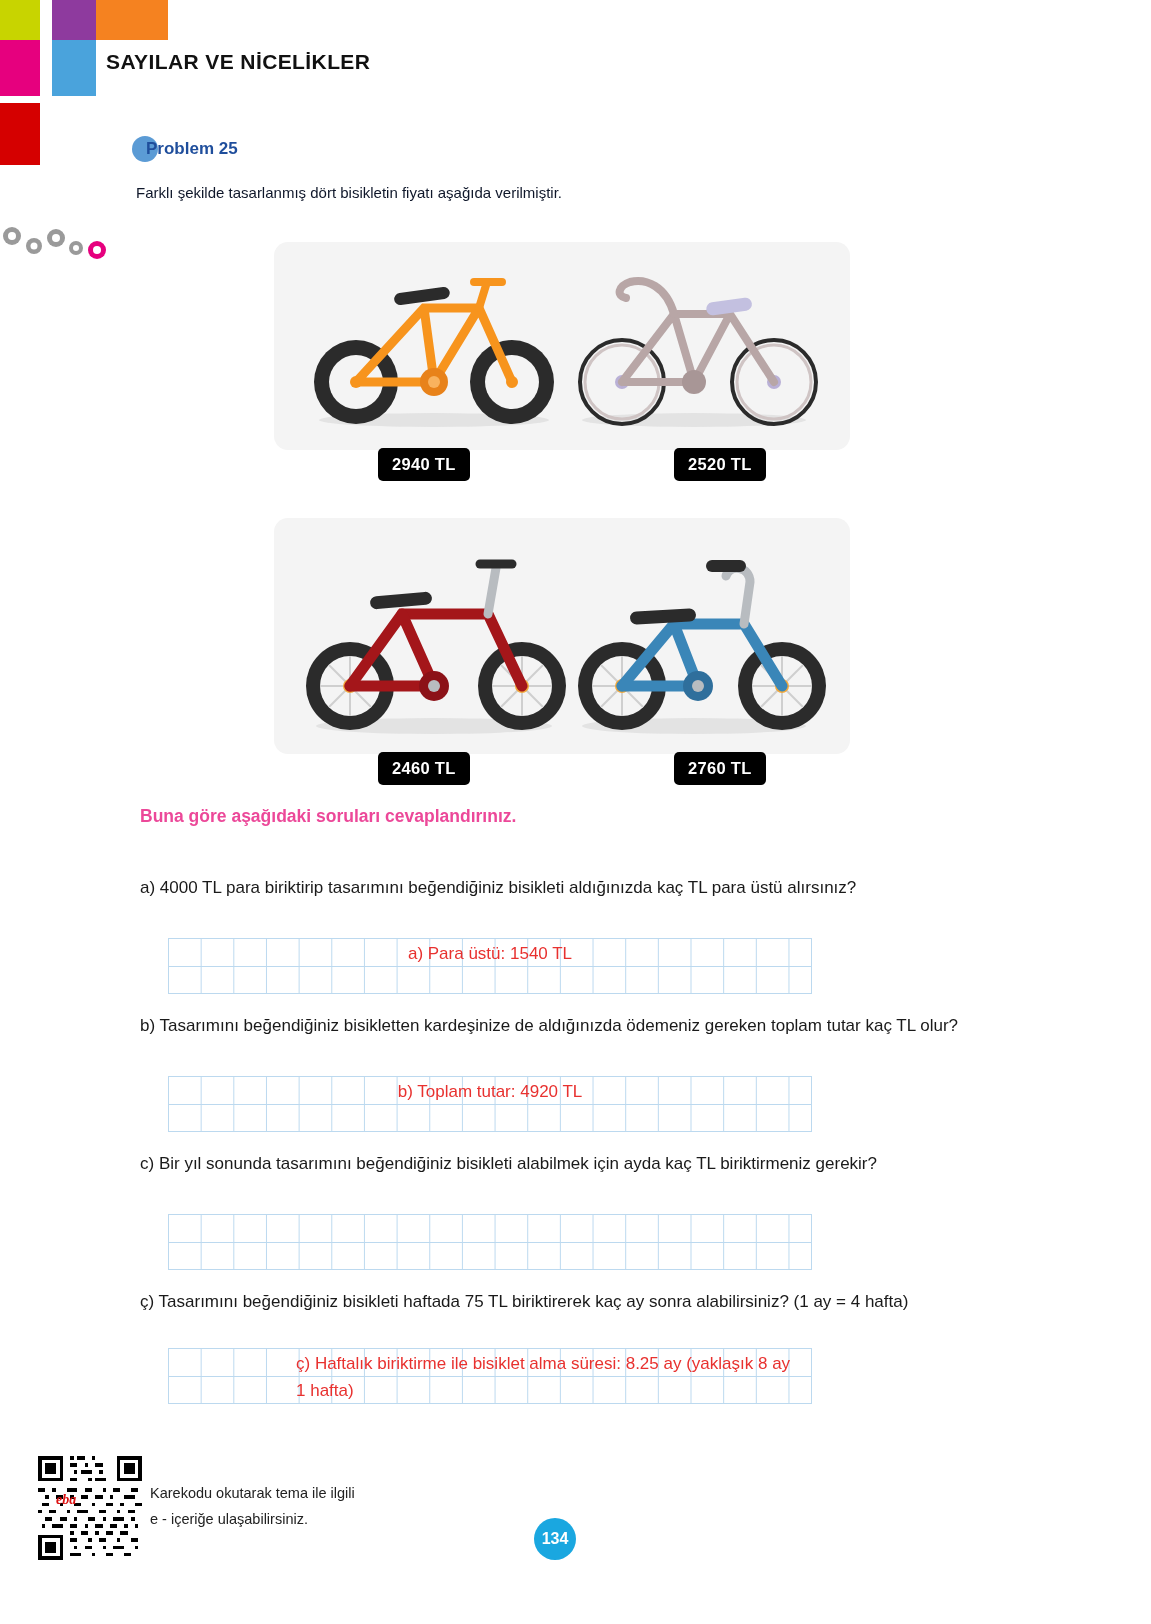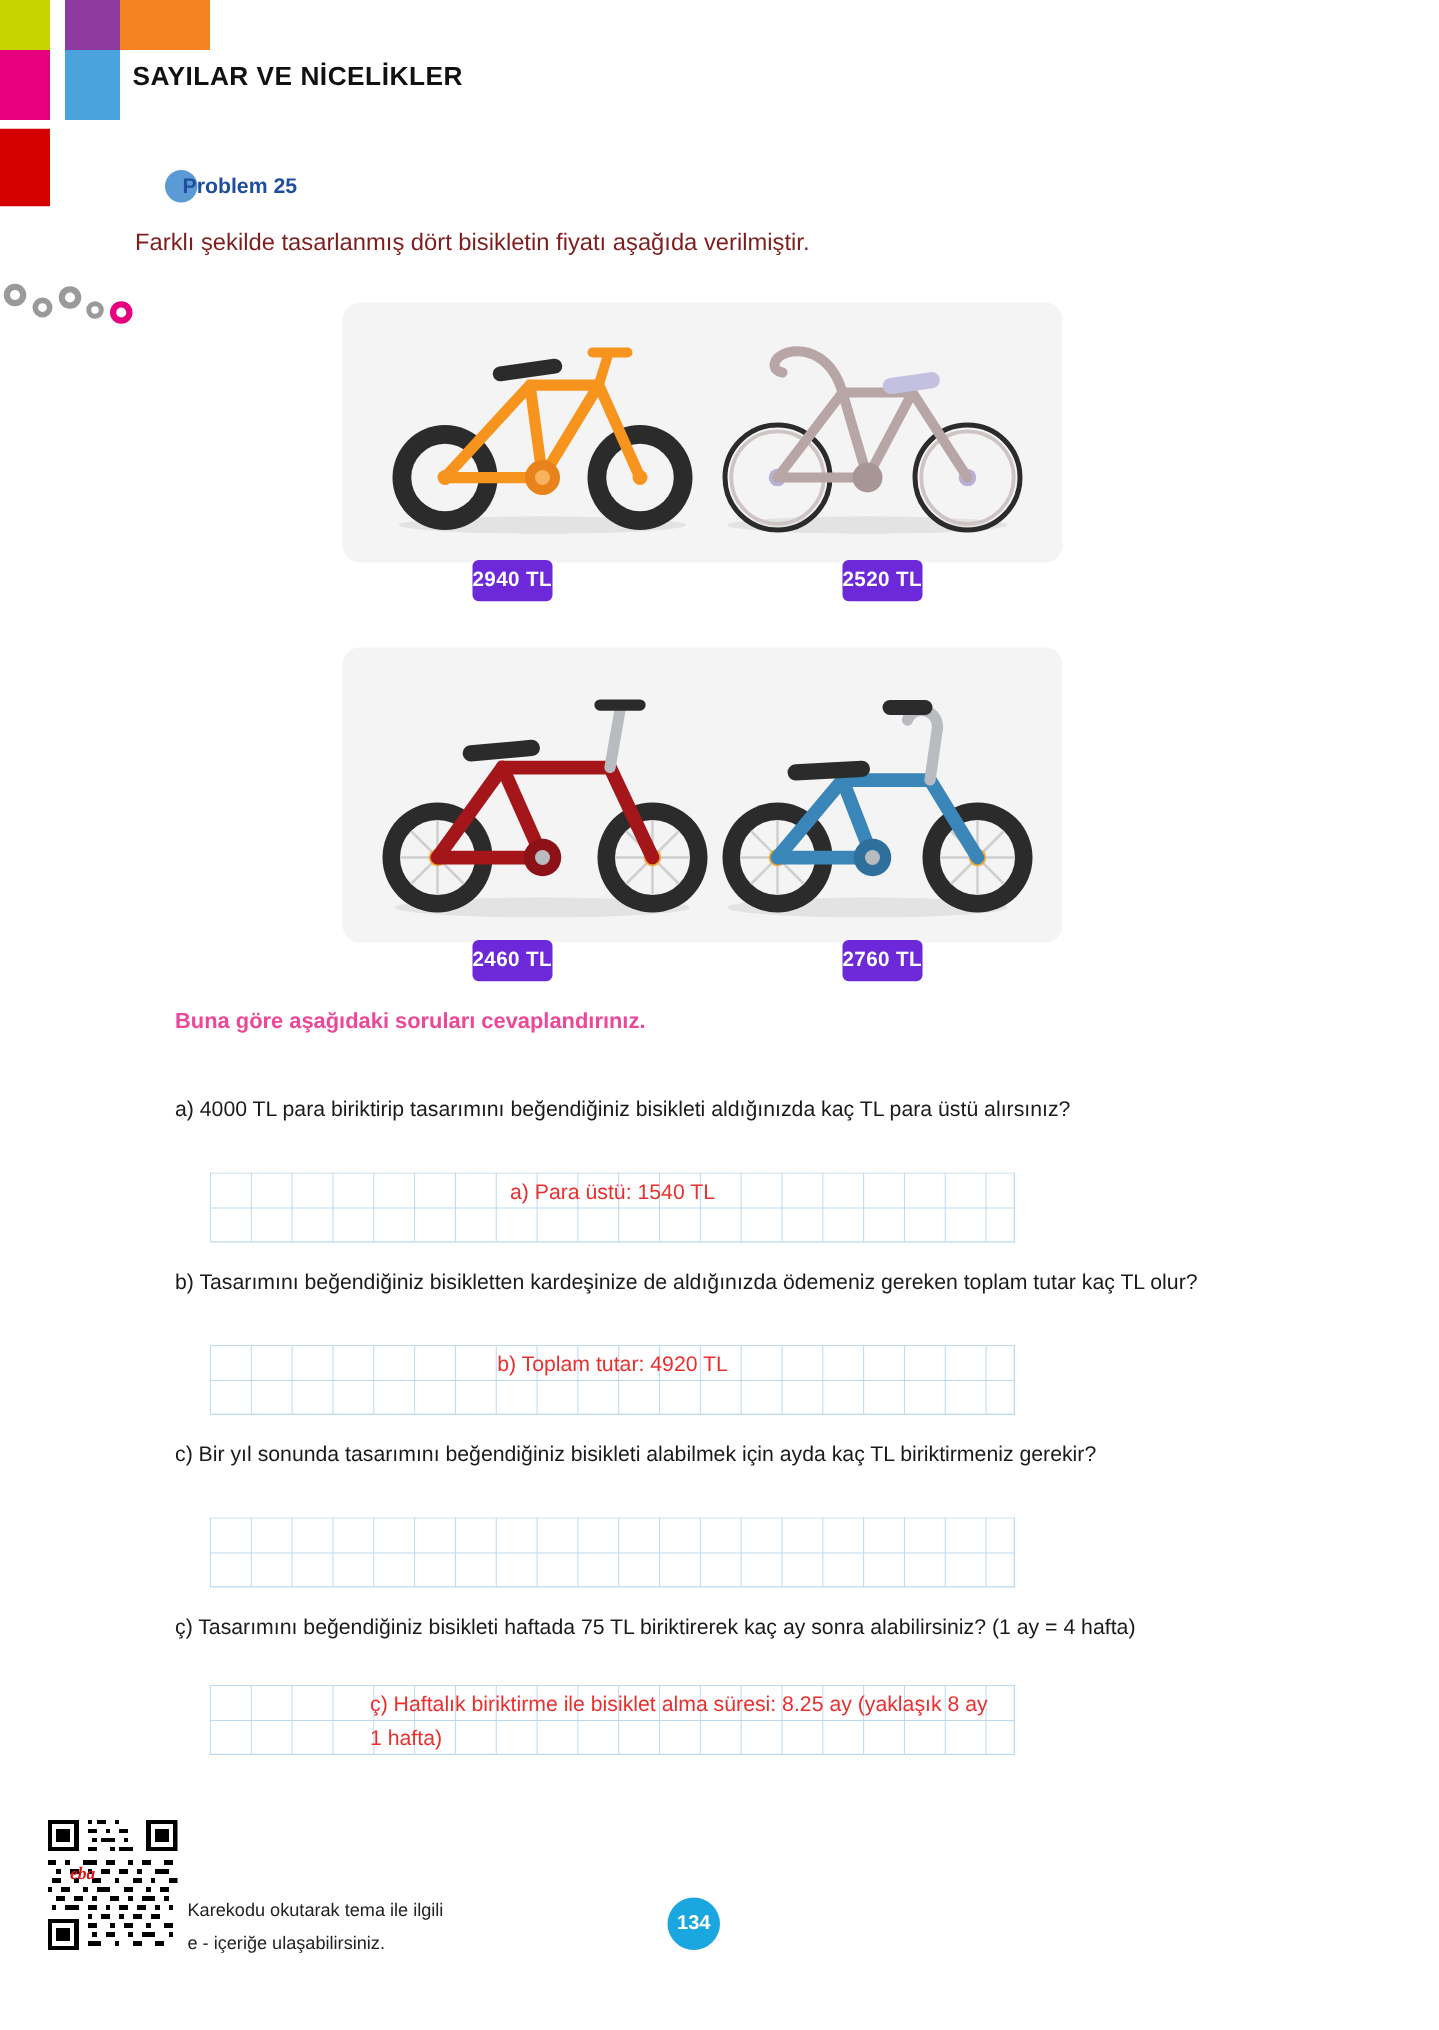--- a/index.html
+++ b/index.html
@@ -37,41 +37,41 @@
 
   
   .problem-wrap { position: absolute; left: 132px; top: 136px; display: flex; align-items: center; }
   .problem-dot {
     width: 26px; height: 26px; border-radius: 50%;
     background: #5b9bd5; margin-right: -12px;
   }
   .problem-label { font-size: 17px; font-weight: bold; color: #1f4e9c; position: relative; z-index: 2; }
 
   .intro-text {
-    position: absolute; left: 108px; top: 184px;
-    font-size: 19px; color: #7f1d1d;
+    position: absolute; left: 136px; top: 184px;
+    font-size: 15px; color: #0f172a;
   }
 
   
   .panel {
     position: absolute;
     background: #f4f4f4;
     border-radius: 14px;
   }
   .panel-top { left: 274px; top: 242px; width: 576px; height: 208px; }
   .panel-bottom { left: 274px; top: 518px; width: 576px; height: 236px; }
 
   .price-tag {
     position: absolute;
-    background: #6d28d9;
+    background: #000000;
     color: #fff;
     font-size: 16.5px;
     font-weight: bold;
     border-radius: 5px;
-    padding: 7px 0;
+    padding: 7px 14px;
     text-align: center;
     letter-spacing: .3px;
   }
   .pt1 { left: 378px; top: 448px; }
   .pt2 { left: 674px; top: 448px; }
   .pt3 { left: 378px; top: 752px; }
   .pt4 { left: 674px; top: 752px; }
 
   
   .bold-line {
@@ -127,21 +127,21 @@
     width: 104px; height: 104px;
   }
   .qr-inner { width: 104px; height: 104px; }
   .eba {
     position: absolute; left: 56px; top: 1492px;
     color: #d11; font-size: 14px; font-style: italic; font-weight: bold;
     font-family: "Liberation Serif", serif;
   }
   .footer-text {
     position: absolute; left: 150px; top: 1480px;
-    font-size: 14.5px; color: #222; line-height: 26px; margin-top: 36px;
+    font-size: 14.5px; color: #222; line-height: 26px;
   }
   .page-num {
     position: absolute; left: 534px; top: 1518px;
     width: 42px; height: 42px; border-radius: 50%;
     background: #1aa7e0; color: #fff;
     font-size: 16px; font-weight: bold;
     display: flex; align-items: center; justify-content: center;
   }
 </style>
 </head>

